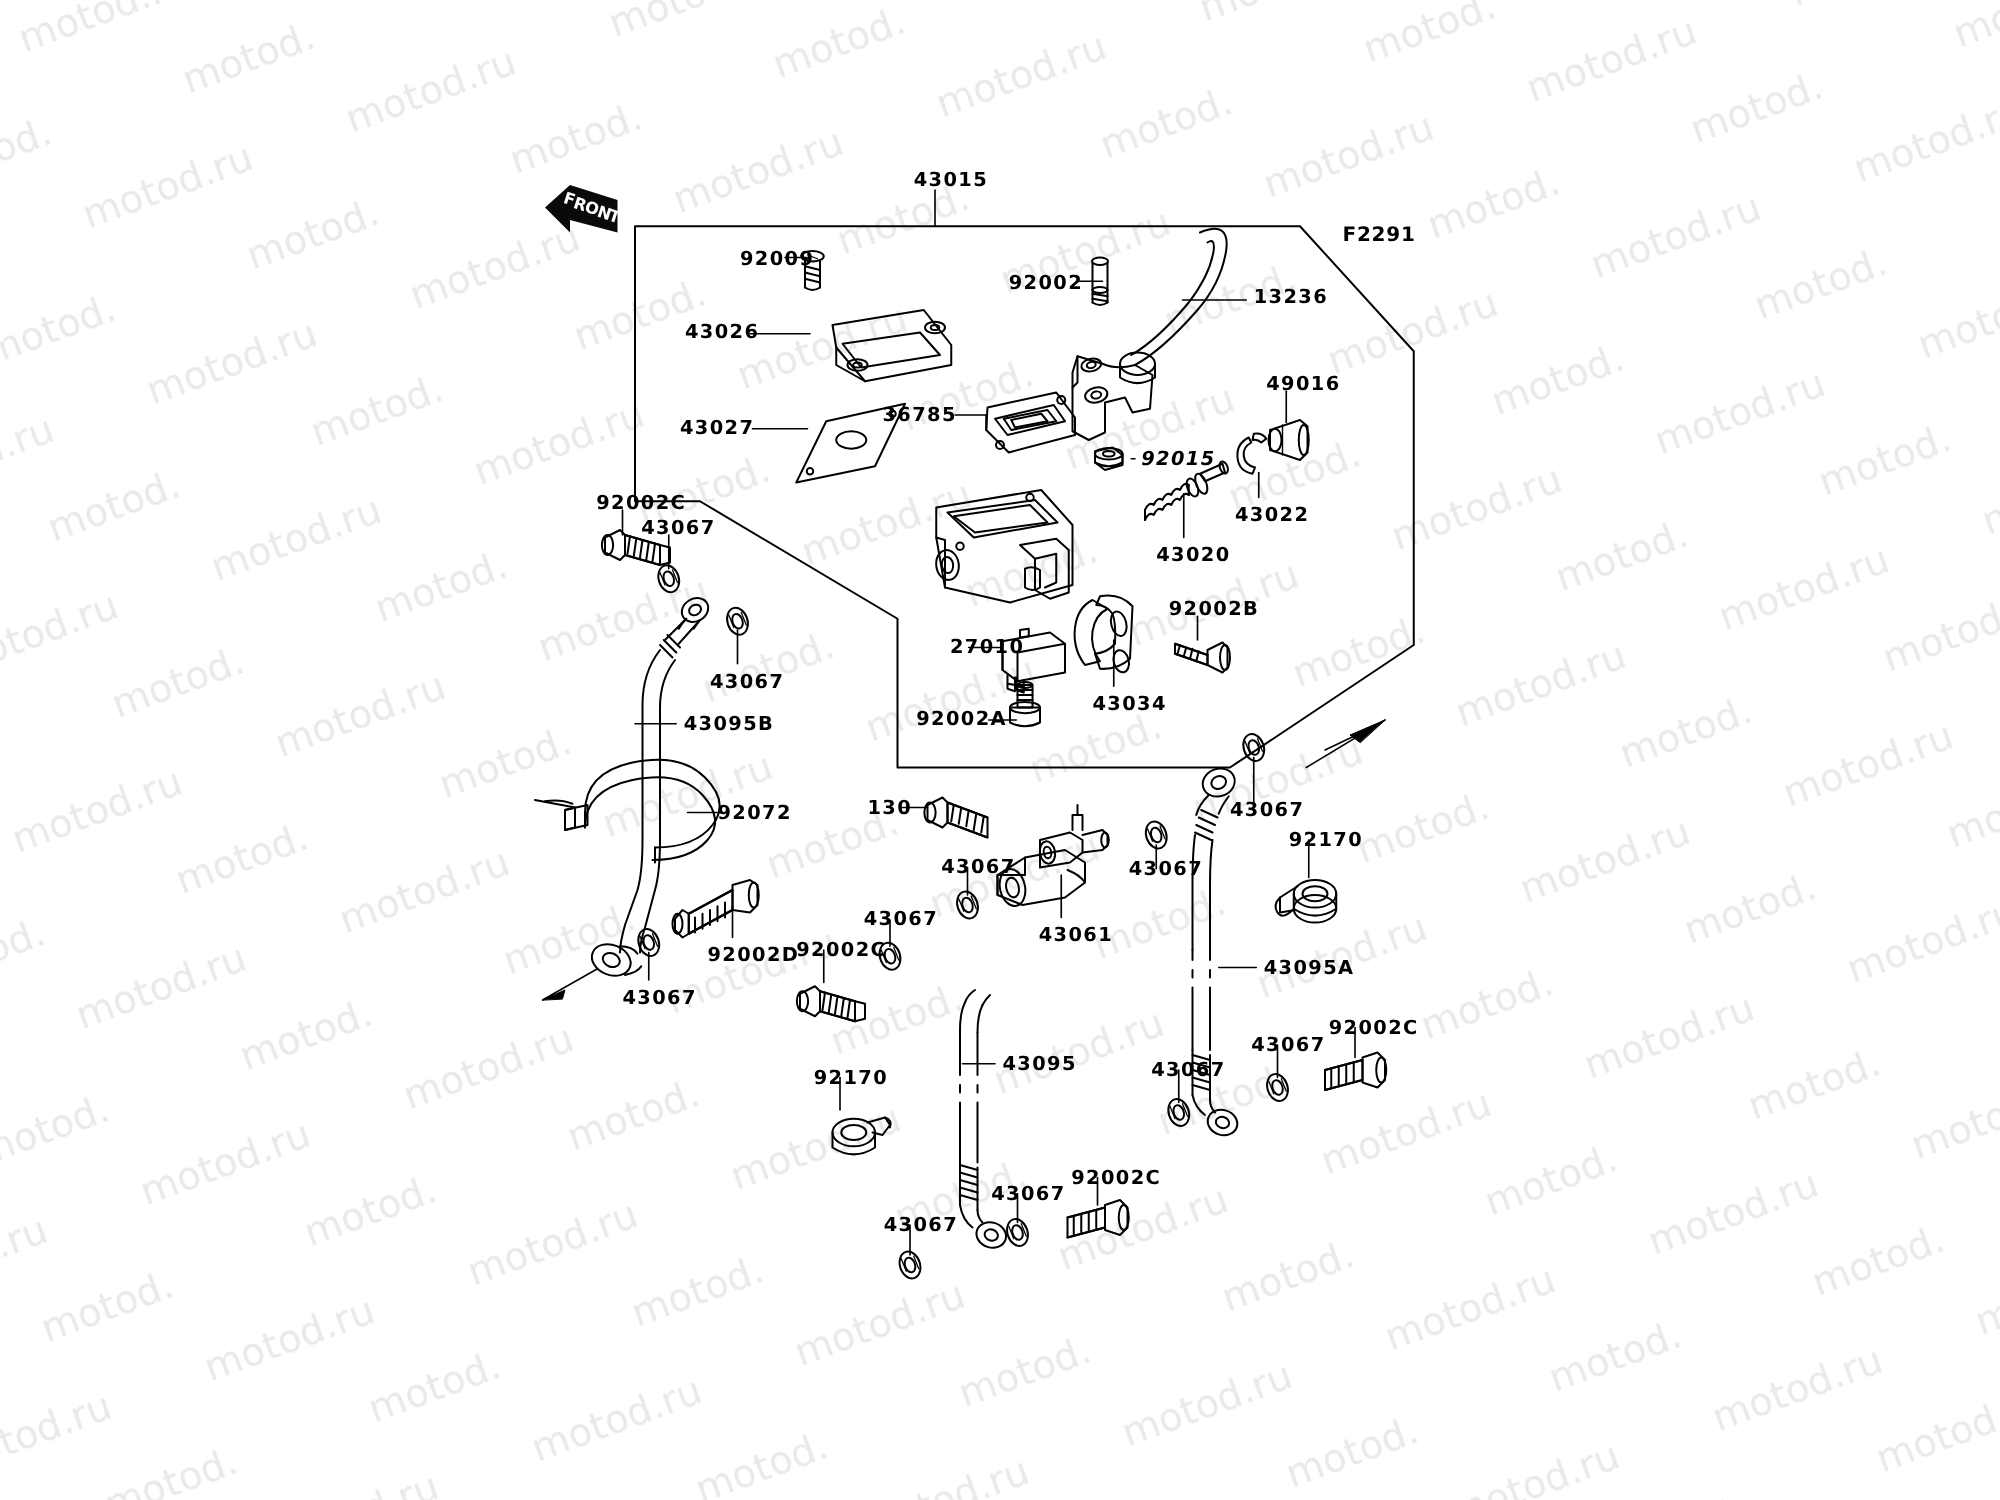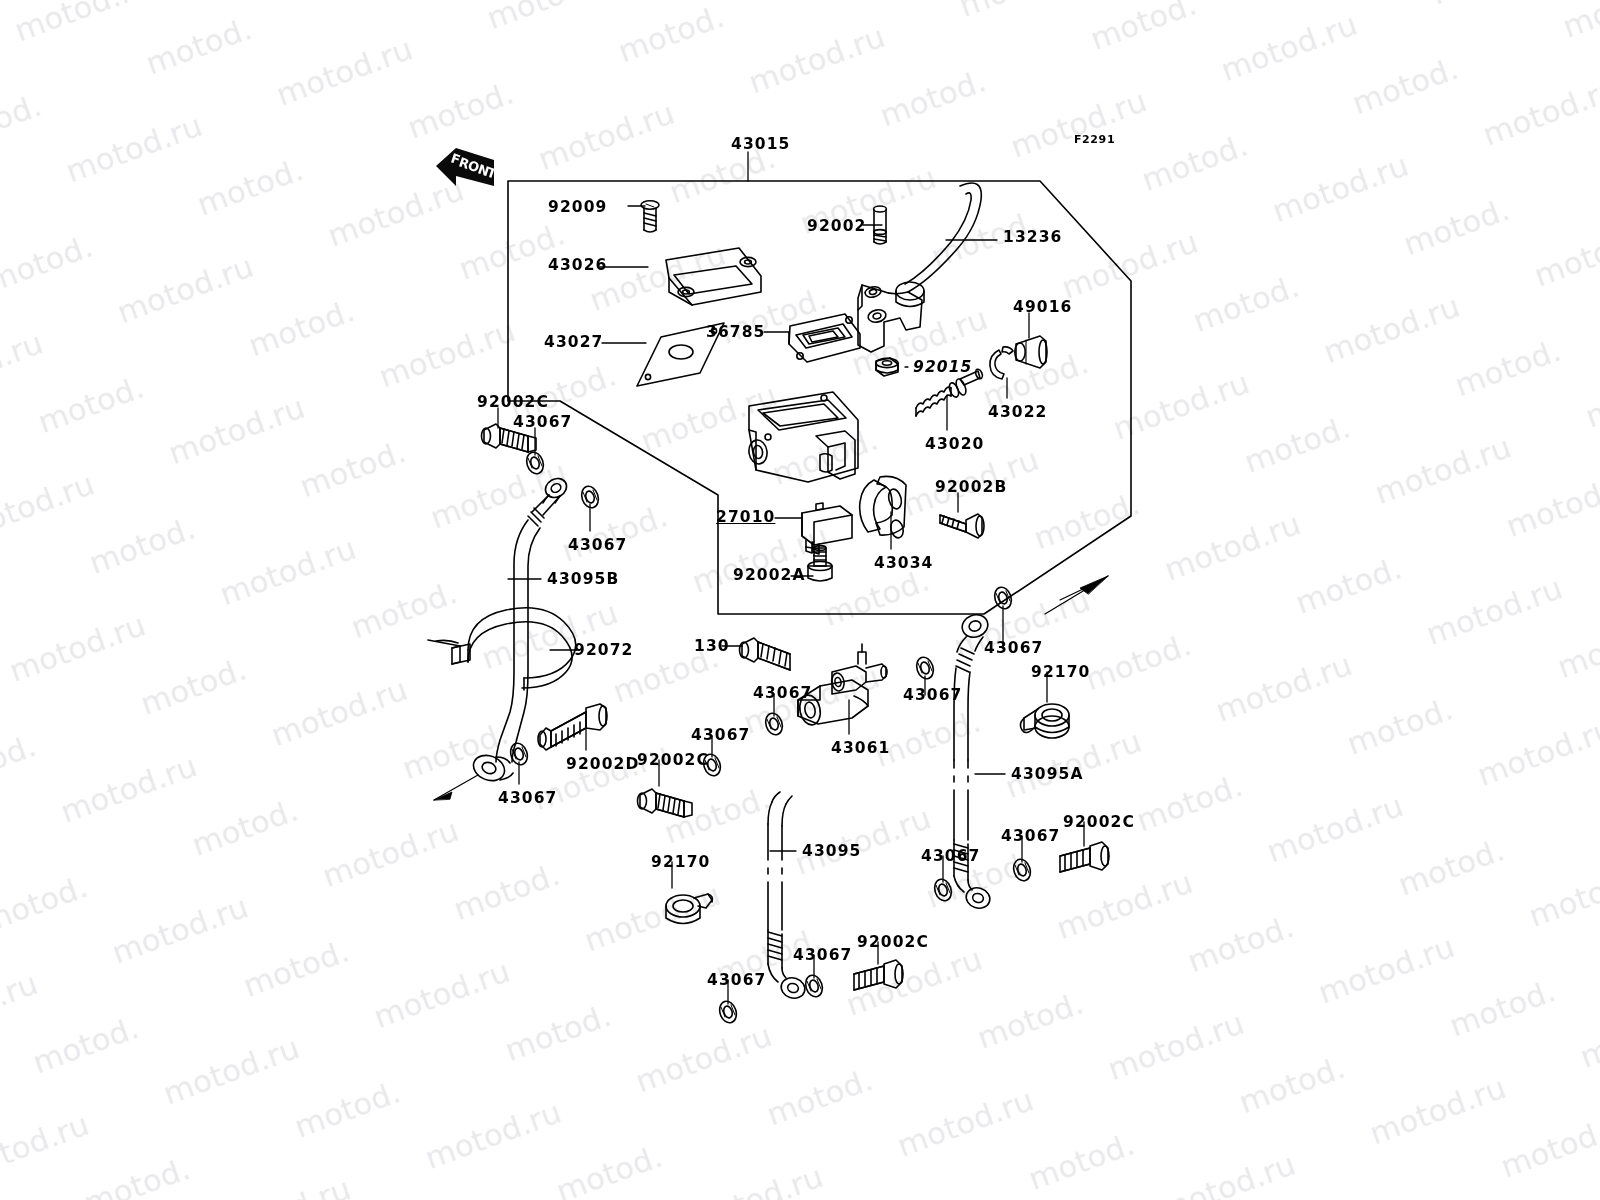--- a/index.html
+++ b/index.html
@@ -18,21 +18,21 @@
   .lbl{
     position:absolute;
     font-family:"DejaVu Sans", sans-serif;
     font-weight:bold;
     font-size:15.5px;
     letter-spacing:1.1px;
     color:#000;
     white-space:nowrap;
     line-height:1;
   }
-  .lbl.sm{font-size:11px;letter-spacing:.6px;}
+  .lbl.sm{font-size:16px;letter-spacing:.6px;margin-top:46px;}
   .front-badge{position:absolute;left:432px;top:142px;width:66px;height:62px;}
 </style>
 </head>
 <body>
 
 <div id="stage">
 
   <svg id="wm" viewBox="0 0 1600 1200" xmlns="http://www.w3.org/2000/svg">
     <defs>
       <pattern id="wmpat" width="224" height="150" patternUnits="userSpaceOnUse" patternTransform="rotate(-20)">
@@ -439,35 +439,35 @@
       <text transform="translate(26,24) rotate(18)">R</text>
       <text transform="translate(35,27) rotate(18)">O</text>
       <text transform="translate(45,31) rotate(18)">N</text>
       <text transform="translate(54,34) rotate(18)">T</text>
     </g>
   </svg>
 
   <div id="labels">
       <div class="lbl" style="left: 731px; top: 137px;">43015</div>
       <div class="lbl sm" style="left: 1074px; top: 134px;">F2291</div>
-      <div class="lbl" style="left: 548px; top: 200px;">92009</div>
+      <div class="lbl" style="left: 592px; top: 200px;">92009</div>
       <div class="lbl" style="left: 807px; top: 219px;">92002</div>
       <div class="lbl" style="left: 1003px; top: 230px;">13236</div>
       <div class="lbl" style="left: 548px; top: 258px;">43026</div>
       <div class="lbl" style="left: 706px; top: 325px;">36785</div>
       <div class="lbl" style="left: 544px; top: 335px;">43027</div>
       <div class="lbl" style="left: 1013px; top: 300px;">49016</div>
       <div class="lbl" style="left: 913px; top: 360px; font-style: italic;">92015</div>
       <div class="lbl" style="left: 988px; top: 405px;">43022</div>
       <div class="lbl" style="left: 925px; top: 437px;">43020</div>
       <div class="lbl" style="left: 477px; top: 395px;">92002C</div>
       <div class="lbl" style="left: 513px; top: 415px;">43067</div>
       <div class="lbl" style="left: 568px; top: 538px;">43067</div>
       <div class="lbl" style="left: 547px; top: 572px;">43095B</div>
-      <div class="lbl" style="left: 716px; top: 510px; text-decoration: underline;">27010</div>
+      <div class="lbl" style="left: 760px; top: 510px;">27010</div>
       <div class="lbl" style="left: 935px; top: 480px;">92002B</div>
       <div class="lbl" style="left: 874px; top: 556px;">43034</div>
       <div class="lbl" style="left: 733px; top: 568px;">92002A</div>
       <div class="lbl" style="left: 574px; top: 643px;">92072</div>
       <div class="lbl" style="left: 694px; top: 639px;">130</div>
       <div class="lbl" style="left: 753px; top: 686px;">43067</div>
       <div class="lbl" style="left: 903px; top: 688px;">43067</div>
       <div class="lbl" style="left: 984px; top: 641px;">43067</div>
       <div class="lbl" style="left: 1031px; top: 665px;">92170</div>
       <div class="lbl" style="left: 831px; top: 741px;">43061</div>

